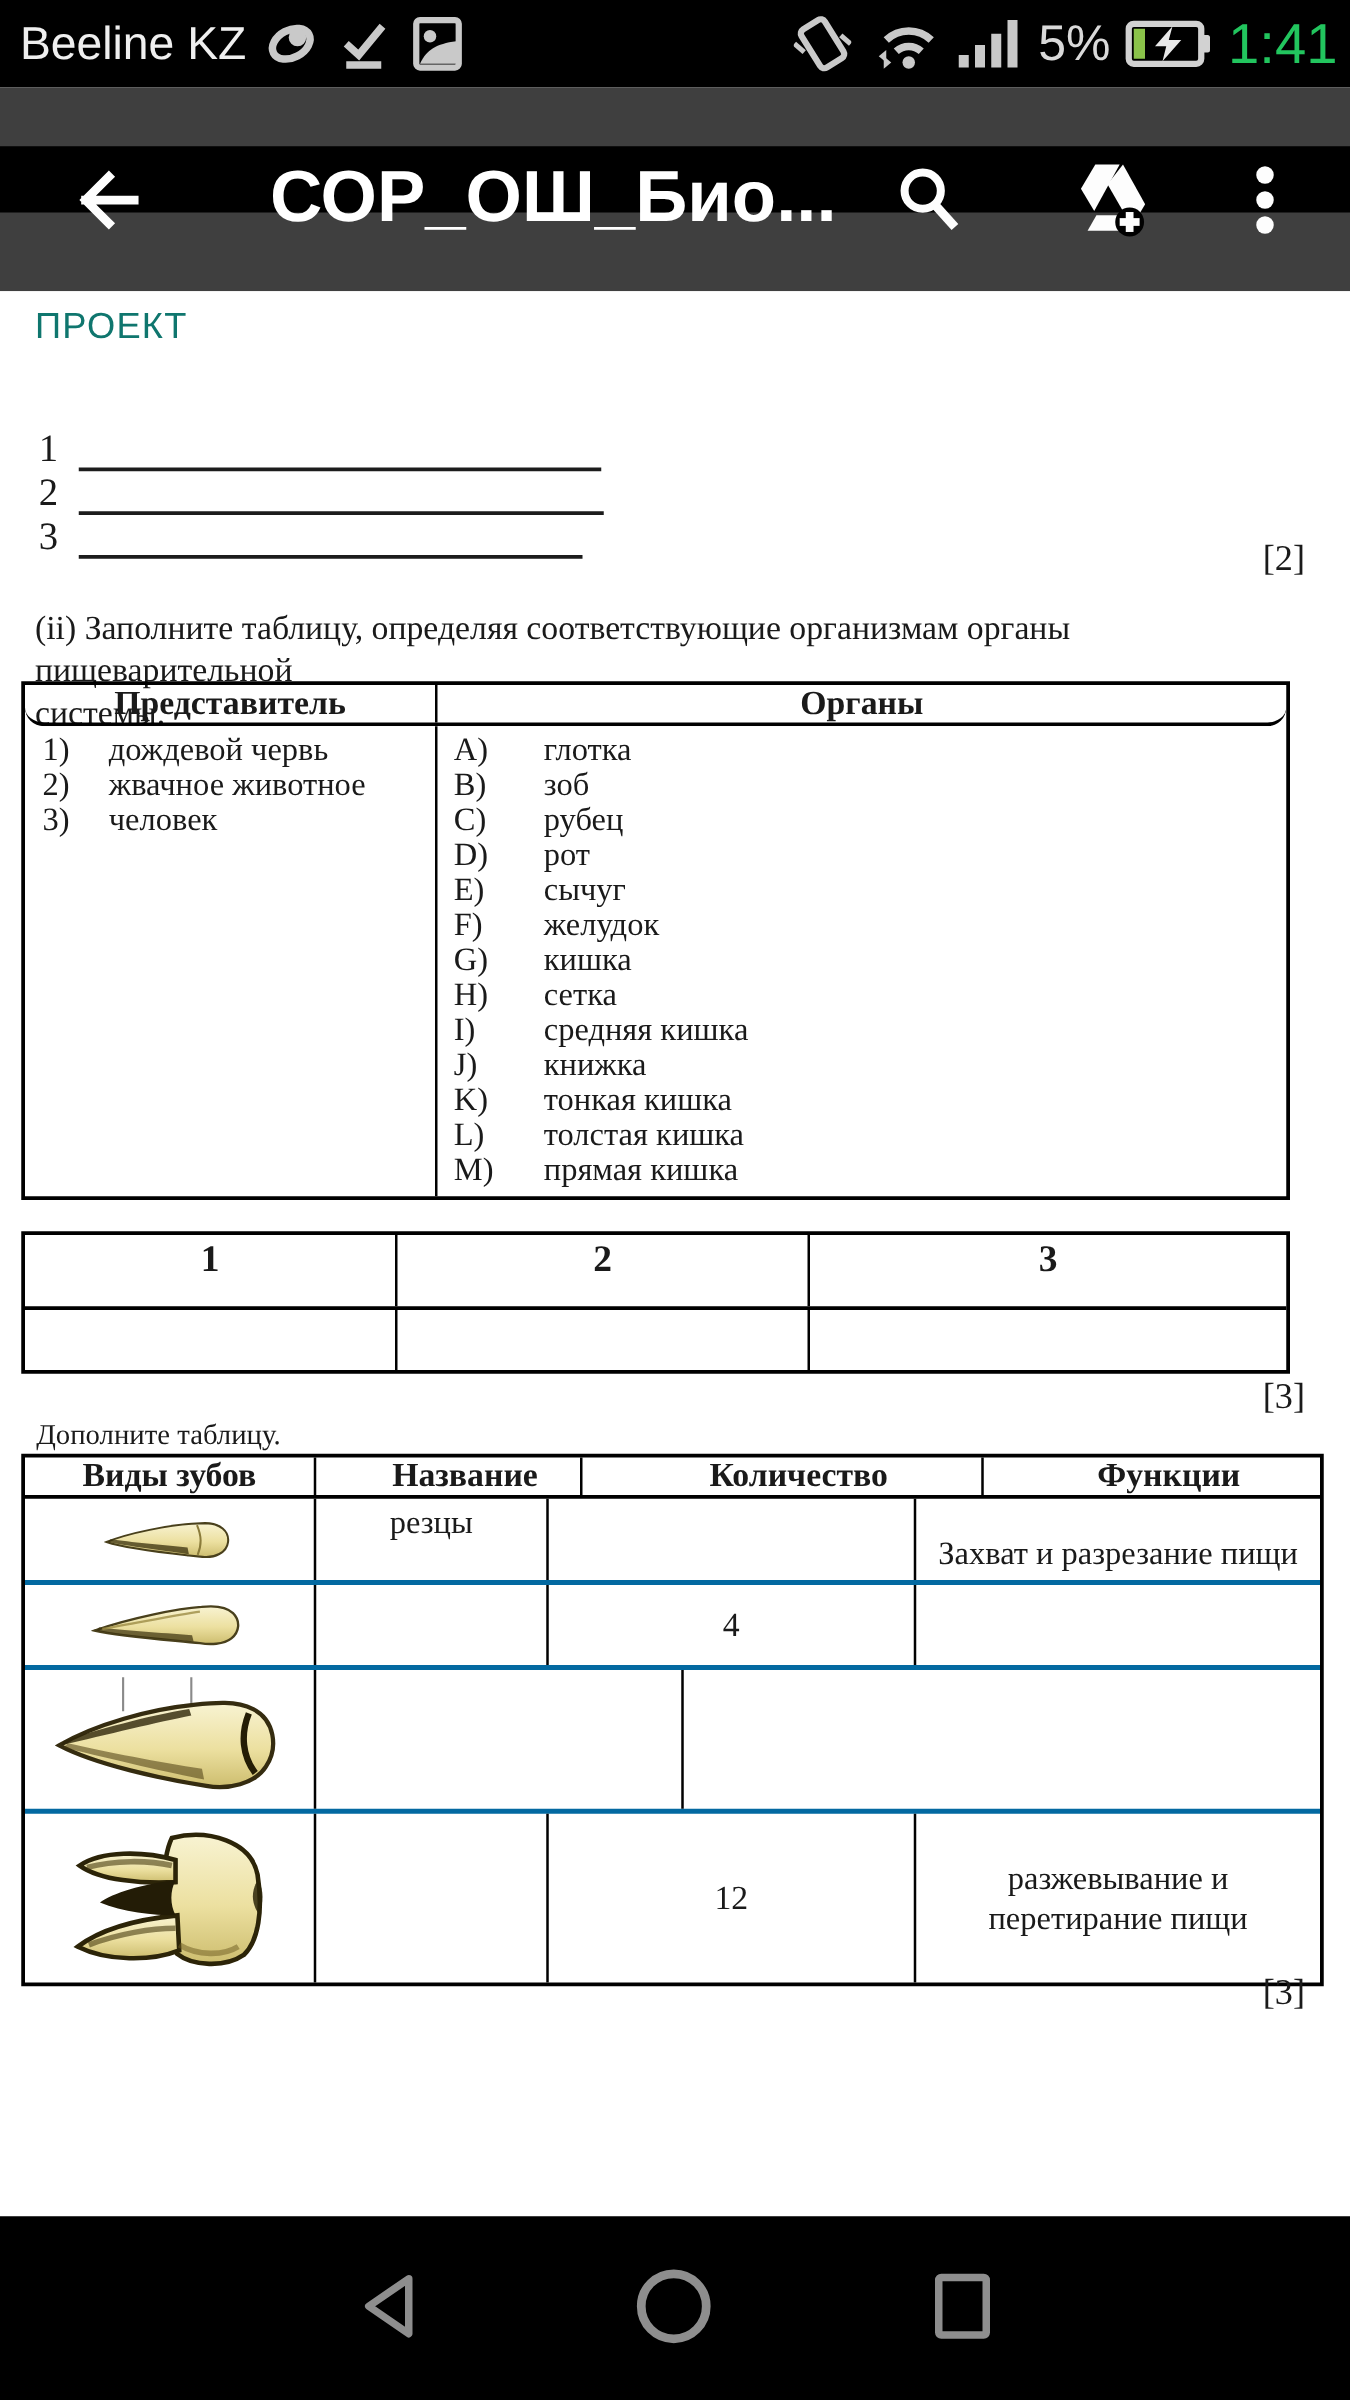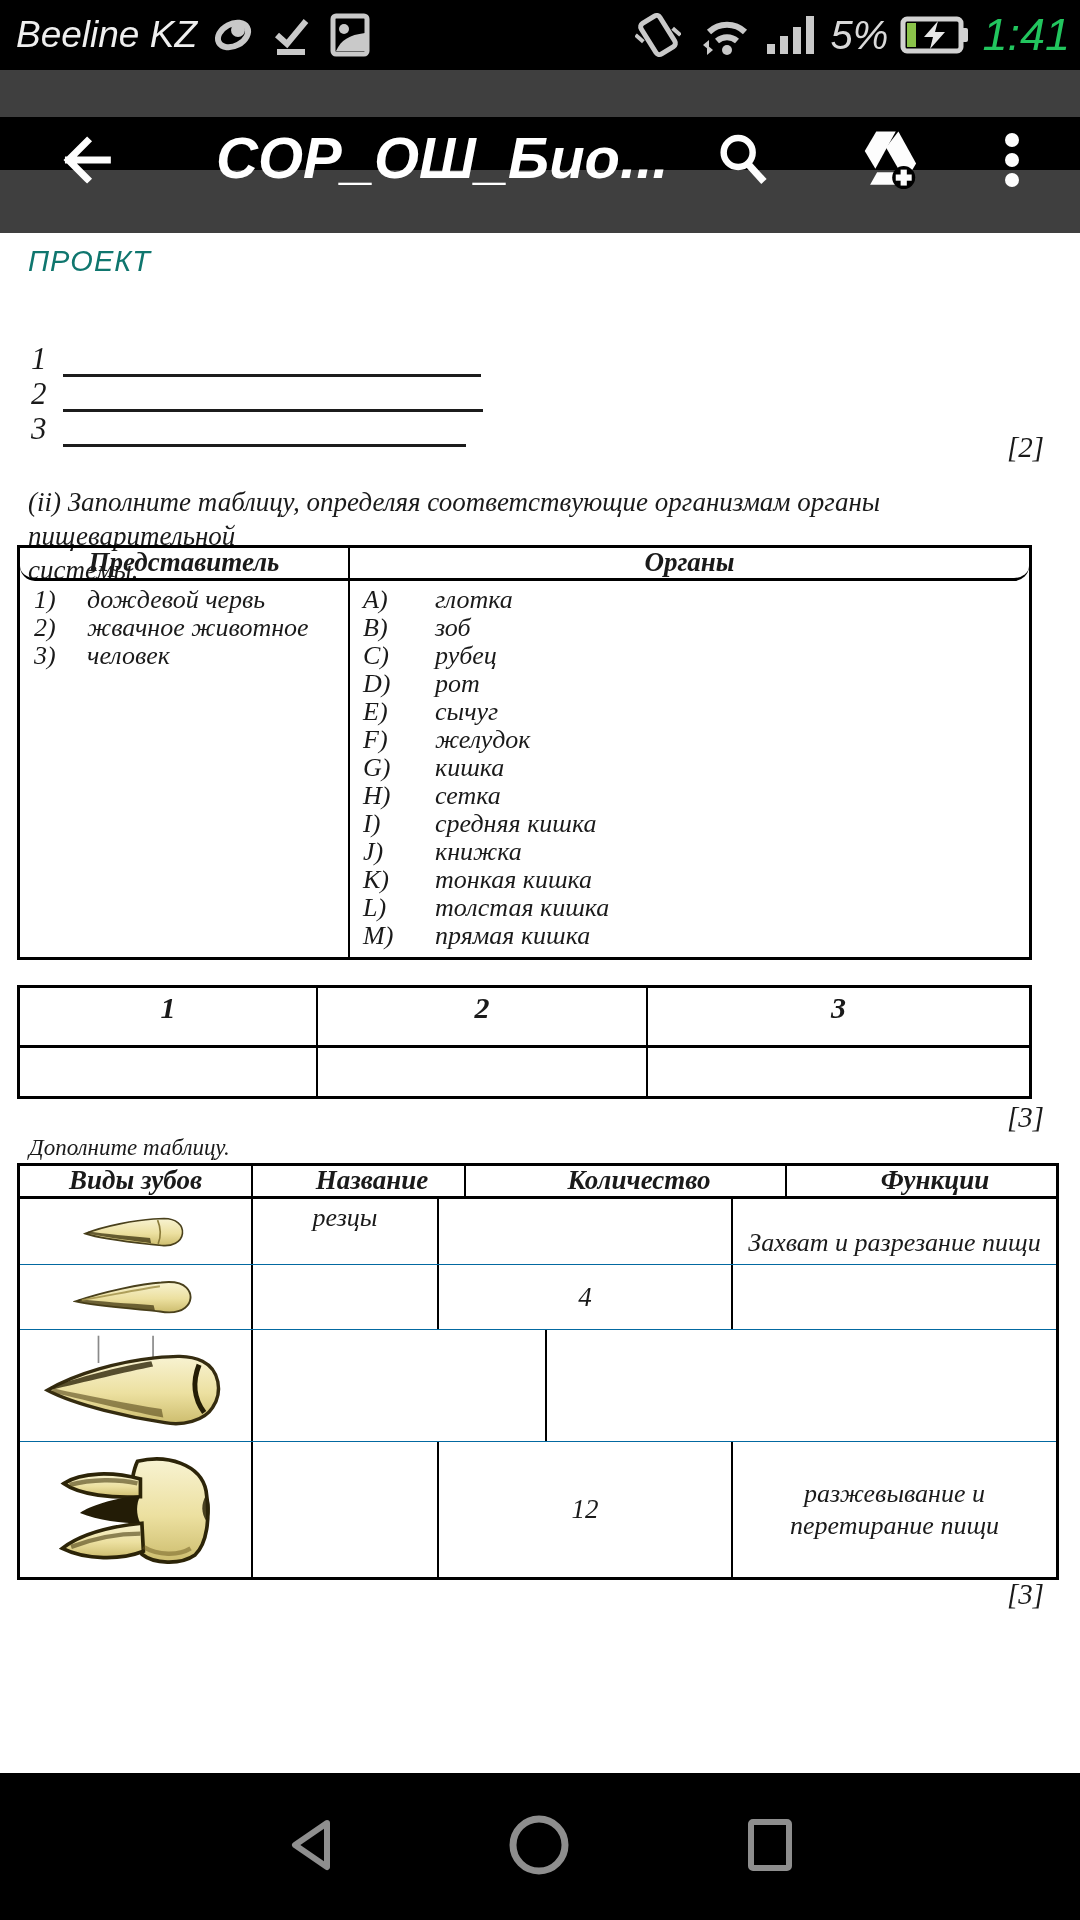--- a/index.html
+++ b/index.html
@@ -1,17 +1,17 @@
 <!DOCTYPE html>
 <html><head>
 <meta charset="utf-8">
 <style>
   html,body{margin:0;padding:0;background:#222;}
   .screen{position:relative;width:1080px;height:1920px;background:#fff;overflow:hidden;
-          font-family:"Liberation Serif", serif;color:#1a1a1a;font-style:italic;}
+          font-family:"Liberation Serif", serif;color:#1a1a1a;}
   button{background:none;border:none;padding:0;margin:0;cursor:pointer;}
 
   
   .status-bar{position:absolute;left:0;top:0;width:1080px;height:70px;background:#000;
               display:flex;align-items:center;font-family:"Liberation Sans",sans-serif;}
   .carrier{color:#efefef;font-size:37px;margin-left:16px;letter-spacing:0px;}
   .sb-ic{margin-left:14px;display:block;}
   .sb-right{margin-left:auto;display:flex;align-items:center;}
   .pct{color:#d9d9d9;font-size:40px;margin:0 8px 0 14px;}
   .clock{color:#22c55e;font-size:45px;margin:0 10px 0 12px;}
@@ -52,21 +52,21 @@
   .at-head .cell{padding-top:3px;}
   .at-empty{height:48px;}
   .at-c1{width:298px;border-right:2px solid #000;box-sizing:border-box;flex:none;}
   .at-c2{width:330px;border-right:2px solid #000;box-sizing:border-box;flex:none;}
   .at-c3{flex:1;}
 
   .complete-label{position:absolute;left:29px;top:902px;font-size:23px;}
 
   
   .teeth-table{position:absolute;left:17px;top:930px;width:1042px;border:3px solid #000;box-sizing:border-box;}
-  .tt-row{display:flex;border-bottom:1px solid #0369a1;}
+  .tt-row{display:flex;border-bottom:4px solid #0369a1;}
   .tt-row:last-child{border-bottom:none;}
   .tt-head{height:30px;border-bottom:3px solid #000;font-weight:bold;font-size:27px;line-height:29px;text-align:center;gap:27px;}
   .tt-c1{width:233px;border-right:2px solid #000;box-sizing:border-box;flex:none;position:relative;}
   .tt-c2{width:186px;border-right:2px solid #000;box-sizing:border-box;flex:none;}
   .tt-c3{width:294px;border-right:2px solid #000;box-sizing:border-box;flex:none;}
   .tt-c4{flex:1;}
   .r1{height:65px;} .r2{height:64px;} .r3{height:111px;} .r4{height:135px;border-radius:19px;}
   .cell-topcenter{display:flex;justify-content:center;align-items:flex-start;padding-top:4px;font-size:26px;}
   .cell-center{display:flex;justify-content:center;align-items:center;font-size:27px;}
   .cell-bottom{display:flex;justify-content:center;align-items:flex-end;padding-bottom:6px;font-size:26px;}

